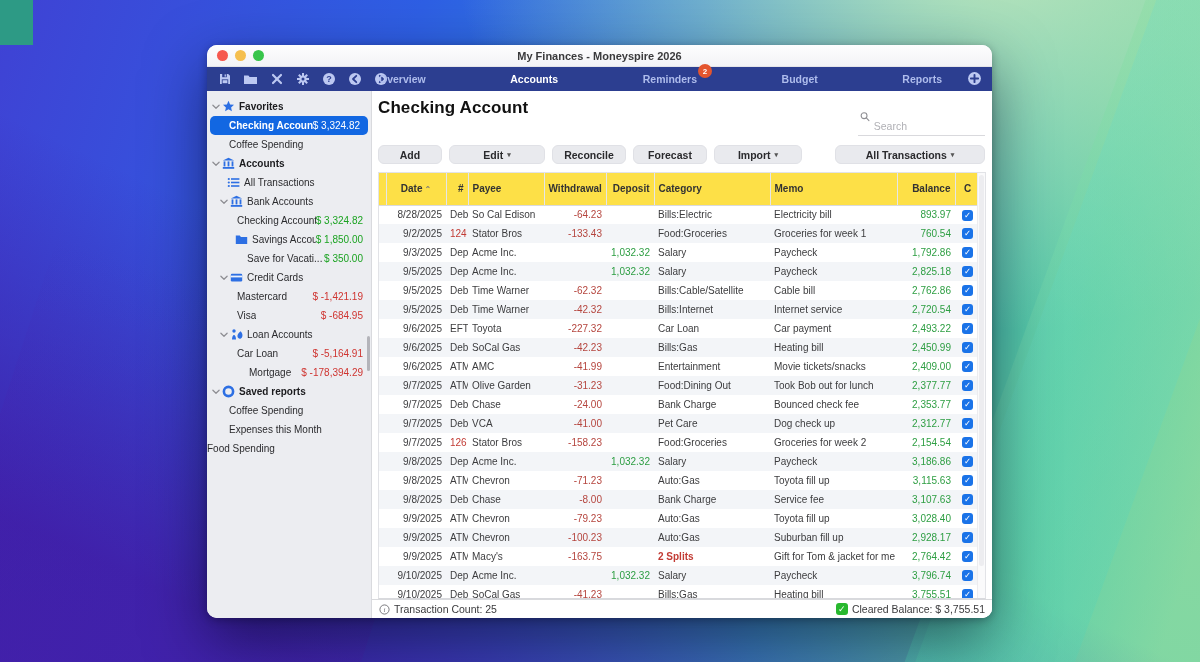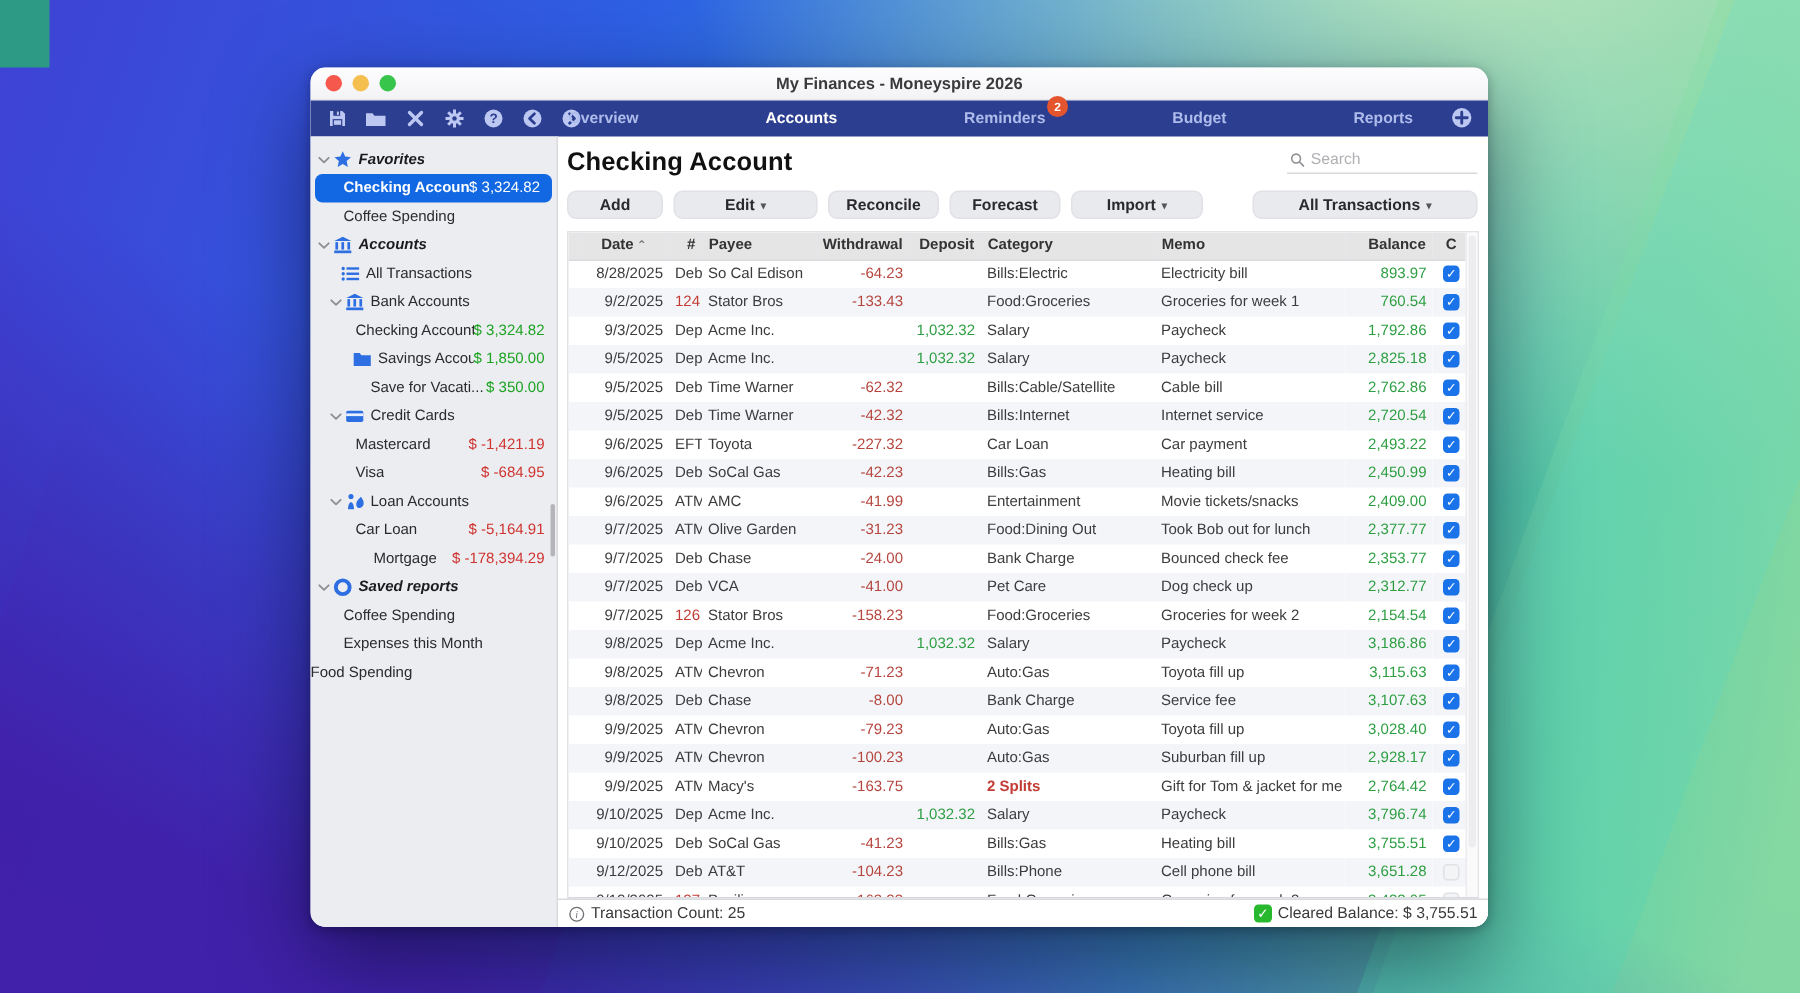--- a/index.html
+++ b/index.html
@@ -44,47 +44,47 @@
   .badge { position:absolute; top:-7px; right:-11px; min-width:14px; height:14px; border-radius:8px;
     background:#e4552e; color:#fff; font-size:8px; font-weight:bold; display:flex; align-items:center; justify-content:center; padding:0 3px; }
   .nav-plus { position:absolute; right:10px; top:4px; width:15px; height:15px; }
 
   .content { flex:1; display:flex; min-height:0; }
 
   
   .sidebar { width:165px; background:#ecedf1; border-right:1px solid #d9dade; padding-top:6px; position:relative; flex:0 0 auto; }
   .side-row { height:19px; display:flex; align-items:center; font-size:10px; color:#2b2b2e; padding-right:8px; position:relative; }
   .side-row .lbl { white-space:nowrap; overflow:hidden; }
-  .side-row.hdr .lbl { font-weight:bold; color:#1b1b1e;font-style:italic; }
+  .side-row.hdr .lbl { font-weight:bold; color:#1b1b1e; }
   .side-row .amt { margin-left:auto; font-size:10px; white-space:nowrap; }
   .amt.pos { color:#1ba321; } .amt.neg { color:#cf3430; } .amt.white { color:#fff; }
   .side-row.selected { background:#1267e2; border-radius:5px; margin:0 3px; padding-left:19px !important; color:#fff; }
   .side-row.selected .lbl { font-weight:bold; color:#fff; }
   .chev { width:10px; display:inline-flex; justify-content:center; margin-right:1px; flex:0 0 auto; }
   .s-ico { width:13px; height:13px; margin-right:4px; flex:0 0 auto; display:inline-flex; }
   .side-thumb { position:absolute; right:1px; top:245px; width:3px; height:35px; border-radius:2px; background:#b4b4ba; }
 
   
   .main { flex:1; display:flex; flex-direction:column; min-width:0; background:#fff; }
   .main-header { display:flex; align-items:flex-start; padding:7px 7px 0 6px; }
   .page-title { font-size:17px; font-weight:bold; color:#111; letter-spacing:.1px; }
   .search { margin-left:auto; width:127px; border-bottom:1px solid #d9d9dd; display:flex; align-items:center; gap:4px; padding:2px 2px 3px 2px; }
-  .search input { border:none; outline:none; width:100%; font-size:10.5px; color:#333; background:transparent; font-family:inherit; }
+  .search input { border:none; outline:none; width:100%; font-size:10.5px; color:#333; background:transparent; font-family:inherit;margin-top:20px; }
   .search input::placeholder { color:#b0b0b5; }
 
   .btn-row { display:flex; align-items:center; gap:7px; padding:9px 7px 0 6px; }
   .btn { background:#e9eaee; border:1px solid #e0e1e6; border-radius:6px; height:19px; font-size:10.5px; font-weight:bold;
     color:#2a2a2d; display:inline-flex; align-items:center; justify-content:center; padding:0 10px; cursor:default; white-space:nowrap; }
   .btn .dd { font-size:7px; margin-left:4px; color:#555; }
   .btn.add{ width:64px;text-align:right; } .btn.edit{ width:96px; } .btn.reconcile{ width:74px; } .btn.forecast{ width:74px; } .btn.import{ width:88px; }
   .btn.filter { margin-left:auto; width:150px; }
 
   .table-zone { position:relative; margin:8px 6px 0 6px; flex:1; min-height:0; overflow:hidden; border:1px solid #e2e3e7; border-bottom:1px solid #d8d9dd; }
   table { border-collapse:collapse; table-layout:fixed; width:601px; font-size:10px; }
-  th { background:#e5e5e5; border-bottom:1px solid #d9dadd; border-right:1px solid #e5e6e9; height:18px; font-size:10px; color:#333; padding:0 4px; white-space:nowrap; }
+  th { background:#fde047; border-bottom:1px solid #d9dadd; border-right:1px solid #e5e6e9; height:32px; font-size:10px; color:#333; padding:0 4px; white-space:nowrap; }
   td { height:19px; padding:0 4px; white-space:nowrap; overflow:hidden; color:#3c3c3e; }
   tbody tr:nth-child(even) { background:#f3f5f8; }
   .al{ text-align:left; } .ar{ text-align:right; } .ac{ text-align:center; }
   .sort-caret { font-size:8px; color:#777; margin-left:2px; }
   td.wd { color:#b5453e; } td.dep { color:#2d9e42; } td.bal { color:#2d9e42; }
   .ref-red { color:#c23b34; } .cat-red { color:#c23b34; font-weight:bold; }
   .cb { width:11px; height:11px; border-radius:3px; display:inline-block; vertical-align:middle; }
   .cb.on { background:#1a73e8; color:#fff; font-size:8.5px; line-height:11px; text-align:center; font-weight:bold; }
   .cb.off { background:#f3f4f6; border:1px solid #e0e1e5; }
   .v-scroll { position:absolute; top:0; right:0; width:8px; bottom:0; background:#fafafb; border-left:1px solid #ececef; }

